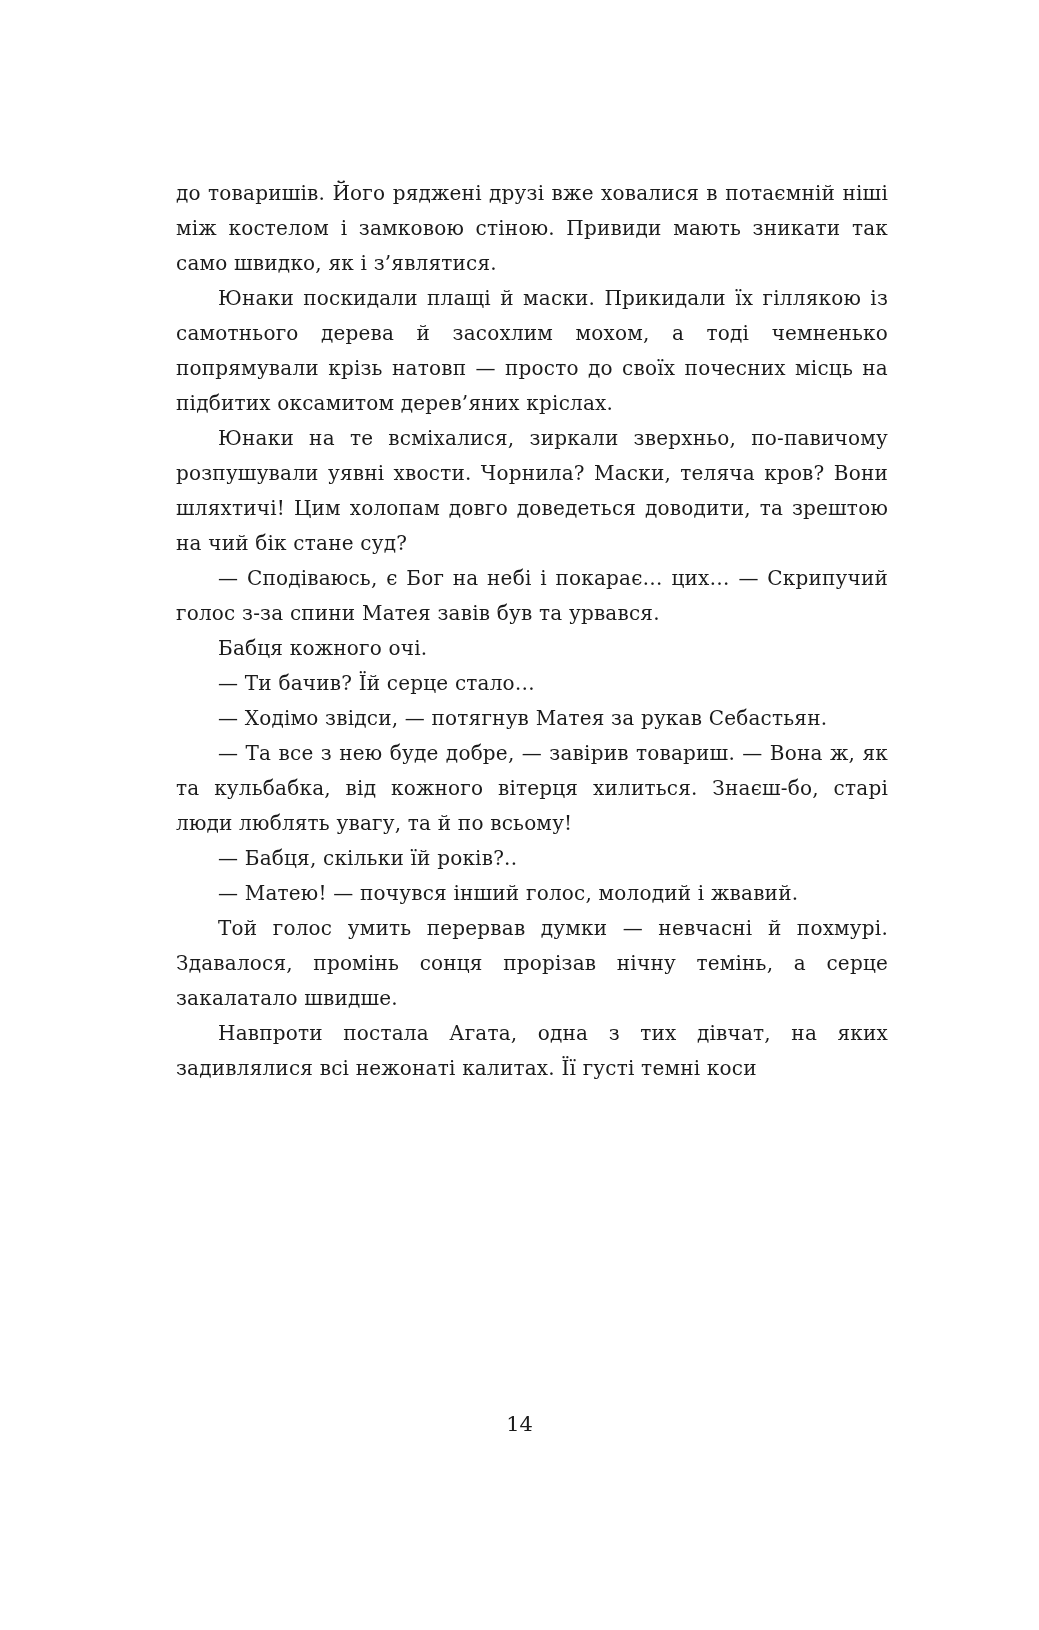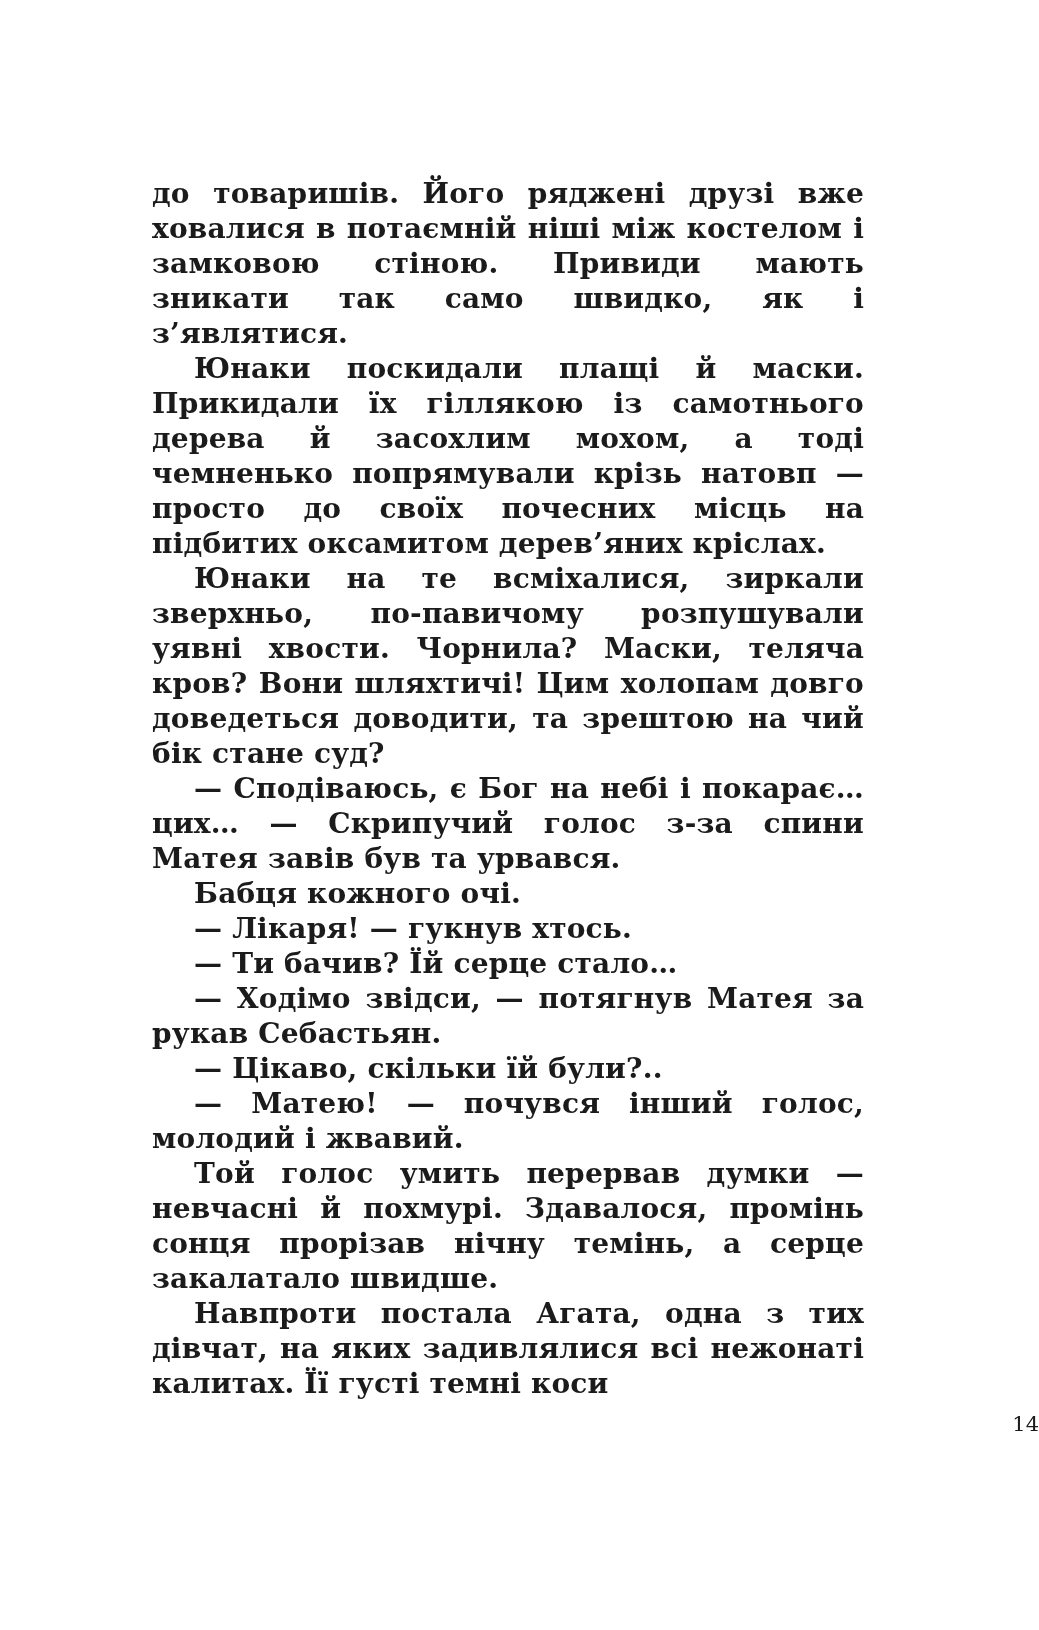--- a/index.html
+++ b/index.html
@@ -11,58 +11,57 @@
     position: relative;
     width: 1039px;
     height: 1630px;
     background: #ffffff;
     font-family: "DejaVu Serif", "Liberation Serif", serif;
     color: #1b1b1b;
     overflow: hidden;
   }
   .text-block {
     position: absolute;
-    left: 152px;
+    left: 176px;
     top: 176px;
     width: 712px;
-    font-size: 28px;
+    font-size: 20px;
     line-height: 35px;
     text-align: justify;
     letter-spacing: 0.2px;
-    font-weight: bold;
   }
   .text-block p {
     margin: 0;
     padding: 0;
   }
   .text-block p.indent {
     text-indent: 42px;
   }
   .page-number {
     position: absolute;
     top: 1412px;
     left: 0;
     width: 100%;
-    text-align: right;
+    text-align: center;
     font-size: 21px;
     color: #1b1b1b;
   }
 </style>
 </head>
 <body>
 
 <div class="book-page">
   <div class="text-block">
     <p>до товаришів. Його ряджені друзі вже ховалися в потаємній ніші між костелом і замковою стіною. Привиди мають зникати так само швидко, як і з’являтися.</p>
     <p class="indent">Юнаки поскидали плащі й маски. Прикидали їх гіллякою із самотнього дерева й засохлим мохом, а тоді чемненько попрямували крізь натовп — просто до своїх почесних місць на підбитих оксамитом дерев’яних кріслах.</p>
     <p class="indent">Юнаки на те всміхалися, зиркали зверхньо, по-павичому розпушували уявні хвости. Чорнила? Маски, теляча кров? Вони шляхтичі! Цим холопам довго доведеться доводити, та зрештою на чий бік стане суд?</p>
     <p class="indent">— Сподіваюсь, є Бог на небі і покарає… цих… — Скрипучий голос з-за спини Матея завів був та урвався.</p>
     <p class="indent">Бабця кожного очі.</p>
-    <p class="indent">— Лікаря! — гукнув хтось.</p>
     <p class="indent">— Ти бачив? Їй серце стало…</p>
     <p class="indent">— Ходімо звідси, — потягнув Матея за рукав Себастьян.</p>
-    <p class="indent">— Цікаво, скільки їй були?..</p>
+    <p class="indent">— Та все з нею буде добре, — завірив товариш. — Вона ж, як та кульбабка, від кожного вітерця хилиться. Знаєш-бо, старі люди люблять увагу, та й по всьому!</p>
+    <p class="indent">— Бабця, скільки їй років?..</p>
     <p class="indent">— Матею! — почувся інший голос, молодий і жвавий.</p>
     <p class="indent">Той голос умить перервав думки — невчасні й похмурі. Здавалося, промінь сонця прорізав нічну темінь, а серце закалатало швидше.</p>
     <p class="indent">Навпроти постала Агата, одна з тих дівчат, на яких задивлялися всі нежонаті калитах. Її густі темні коси</p>
   </div>
   <div class="page-number">14</div>
 </div>
 
 </body></html>

